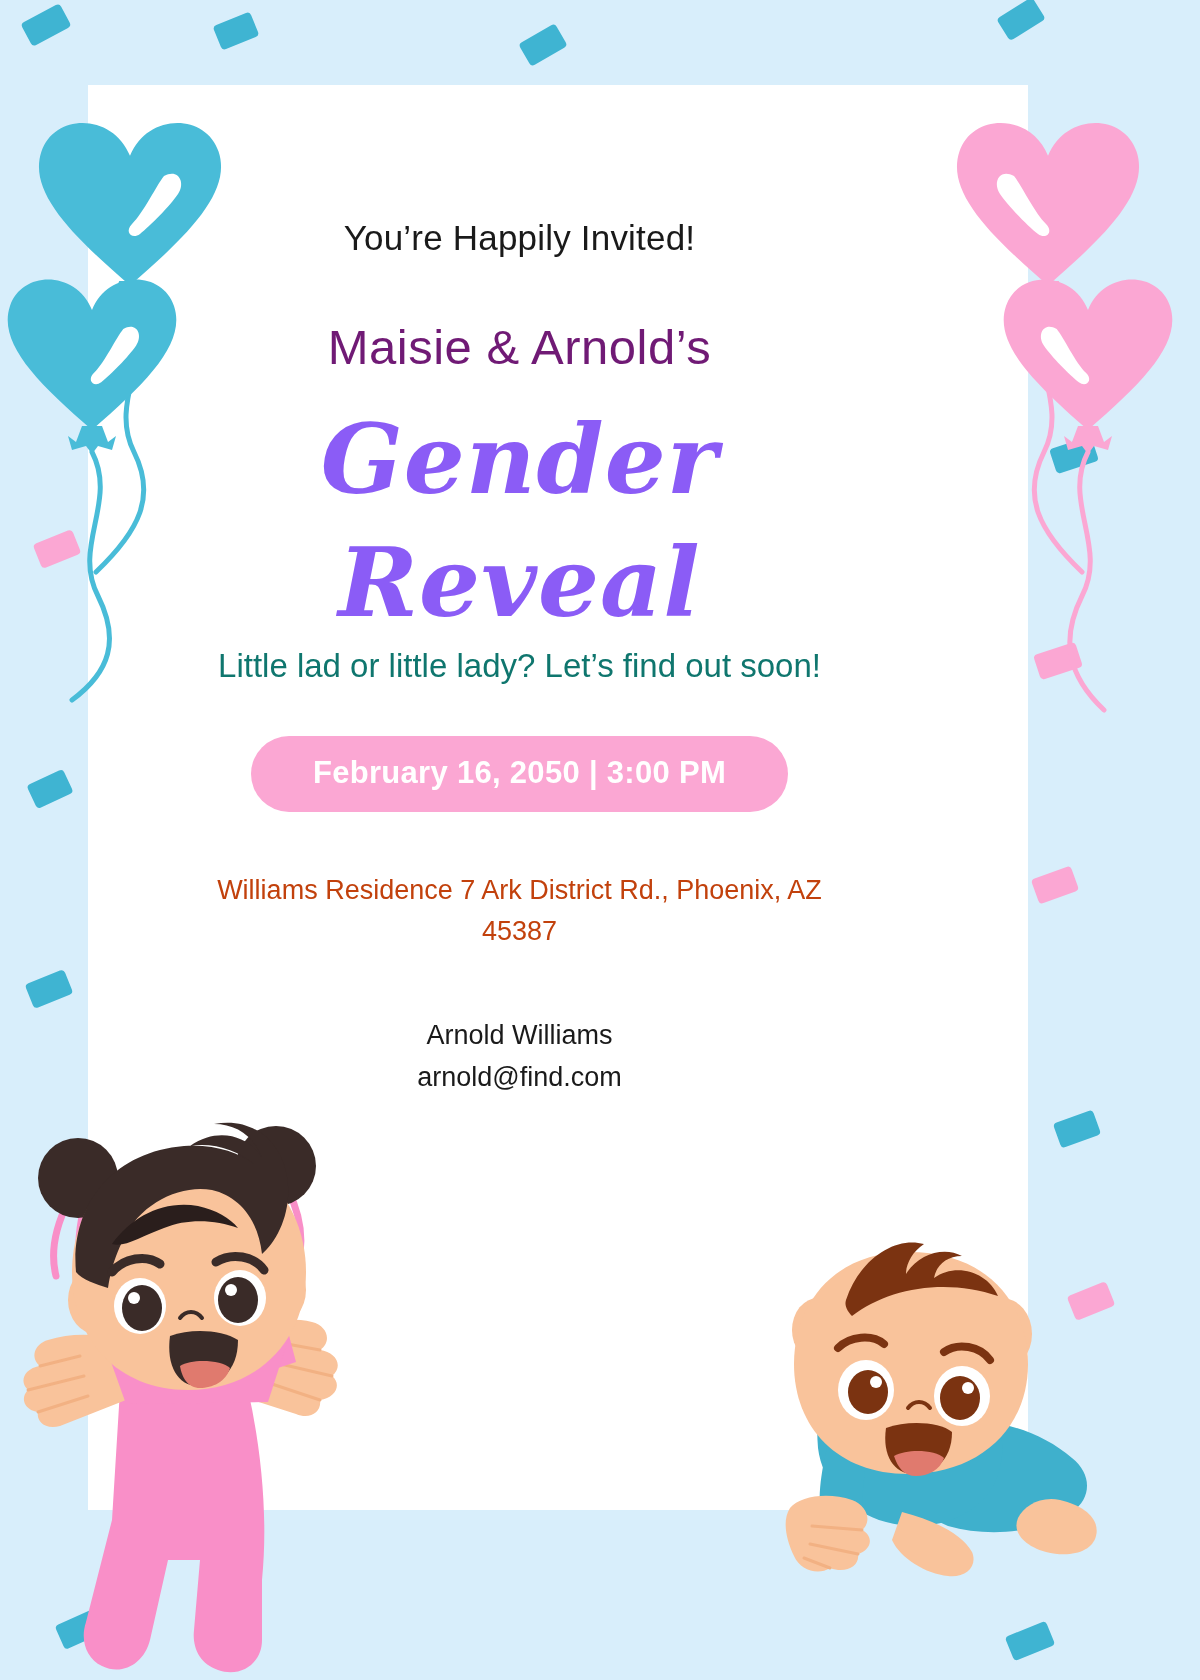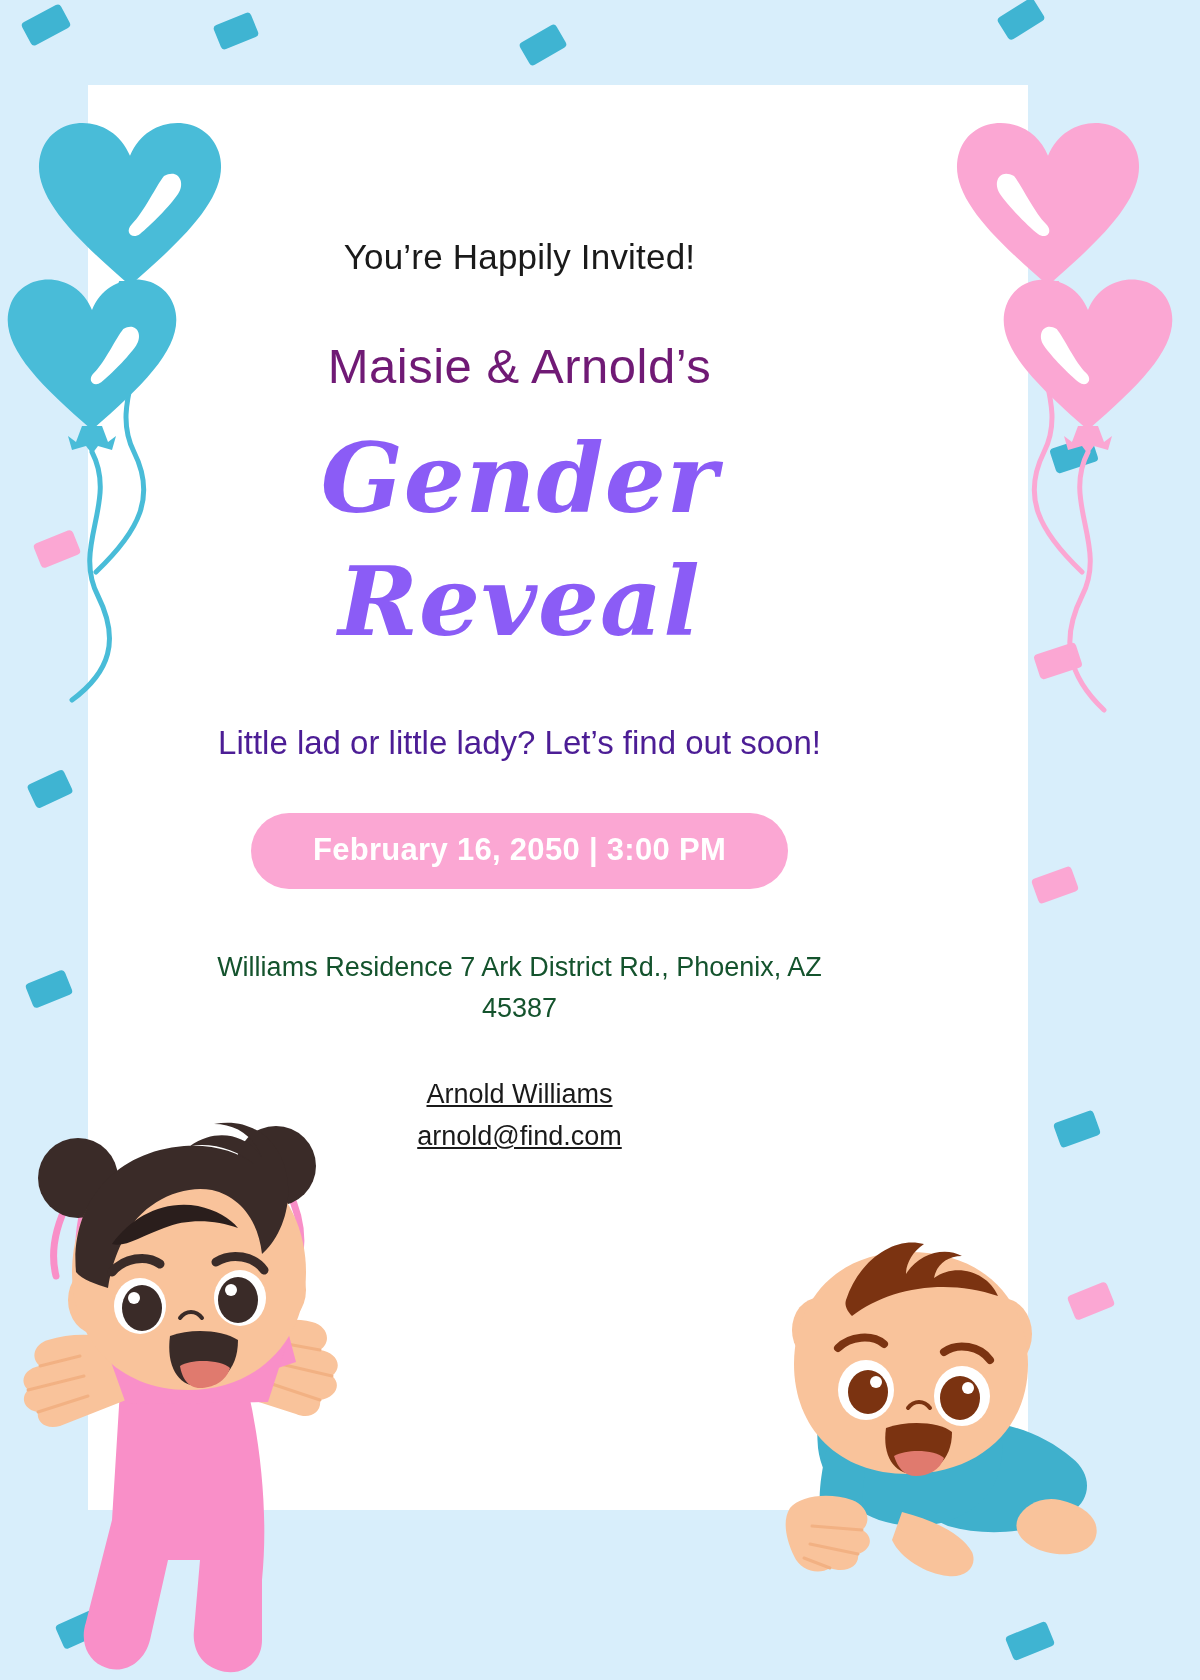--- a/index.html
+++ b/index.html
@@ -33,21 +33,21 @@
     top: 85px;
     width: 940px;
     height: 1425px;
     background: #ffffff;
     z-index: 2;
   }
   
   .content {
     position: absolute;
     left: 88px;
-    top: 93px;
+    top: 74px;
     width: 863px;
     z-index: 6;
     text-align: center;
     padding-top: 0;
     box-sizing: border-box;
   }
   .invited {
     margin-top: 143px;
     font-size: 35px;
     color: #1a1a1a;
@@ -66,52 +66,50 @@
     font-family: "DejaVu Serif", serif;
     font-style: italic;
     font-weight: bold;
     font-size: 96px;
     line-height: 1.28;
     color: #8b5cf6;
     letter-spacing: 1px;
     padding: 0 40px;
   }
   .tagline {
-    margin-top: 58px;
     font-size: 33px;
-    color: #4c1d95;
+    color: #0f766e;
     line-height: 1.3;
   }
   .date-wrap {
     margin-top: 48px;
     text-align: center;
   }
   .date-badge {
     display: inline-block;
     background: #fba7d3;
     color: #ffffff;
     font-size: 31px;
     font-weight: bold;
     padding: 19px 62px 21px;
     border-radius: 40px;
     letter-spacing: 0.3px;
   }
   .address {
     margin-top: 58px;
     font-size: 27px;
-    color: #14532d;
+    color: #c2410c;
     line-height: 1.55;
     padding: 0 36px;
   }
   .contact {
-    margin-top: 44px;
+    margin-top: 62px;
     font-size: 27px;
     color: #1a1a1a;
     line-height: 1.55;
-    text-decoration: underline;
   }
   
   .balloon-layer {
     position: absolute;
     left: 0; top: 0;
     width: 1200px; height: 1680px;
     z-index: 5;
     pointer-events: none;
   }
   .baby-layer {

